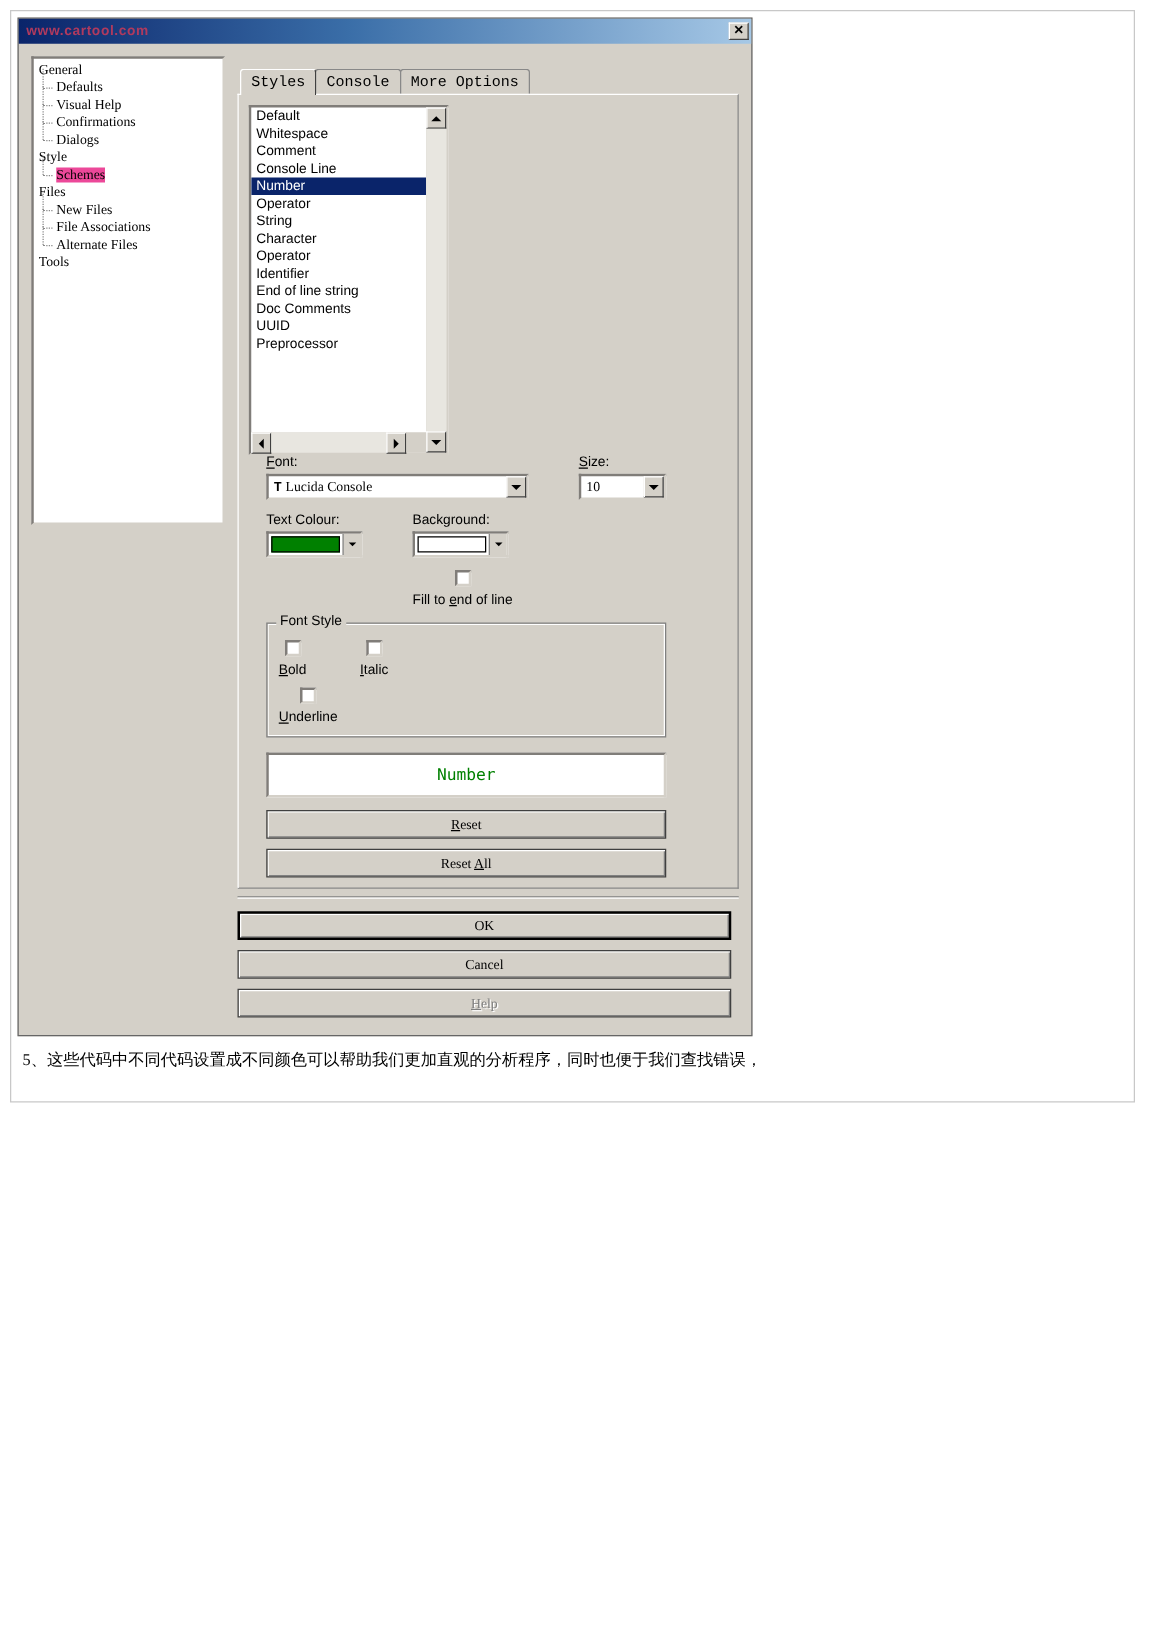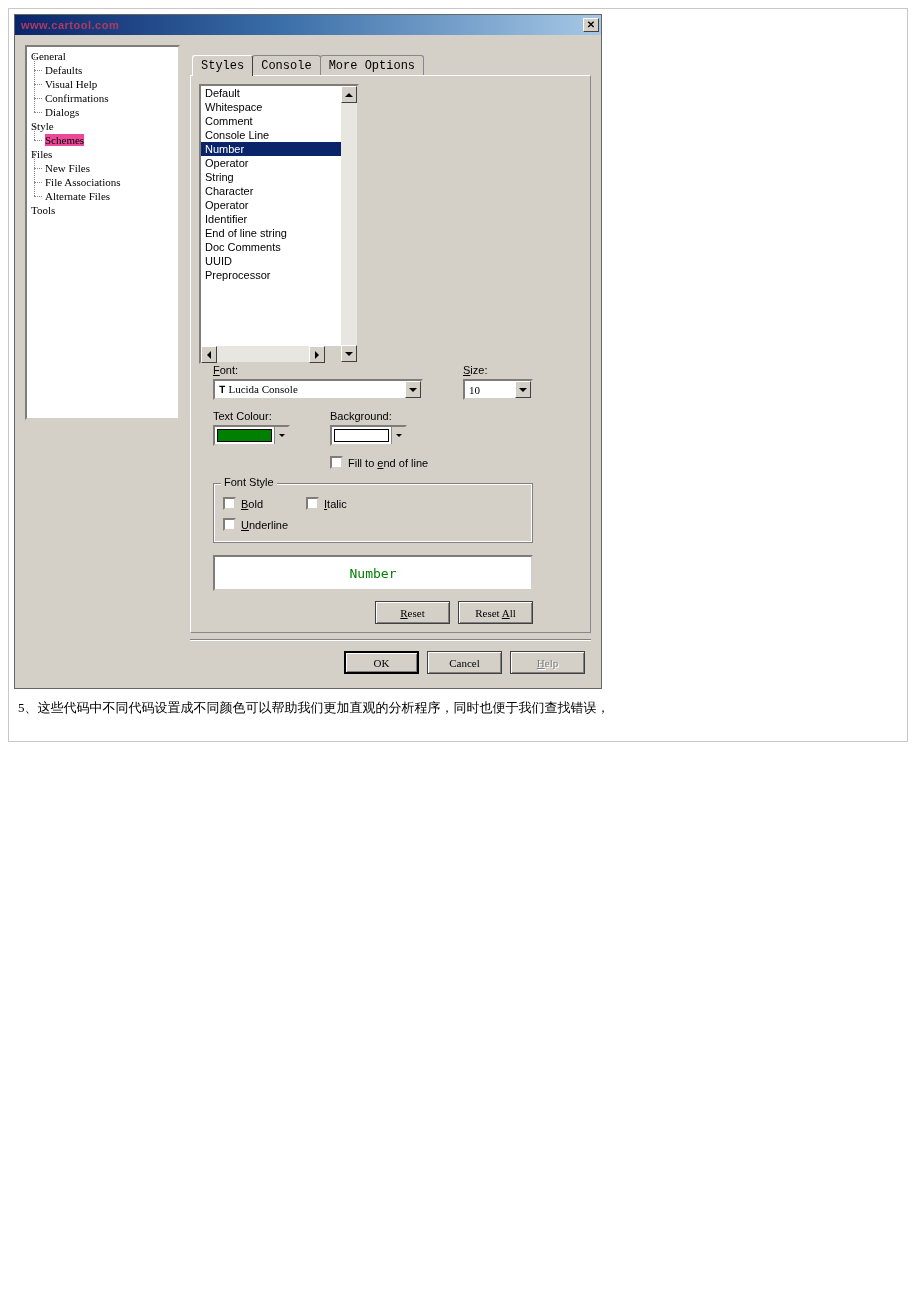--- a/index.html
+++ b/index.html
@@ -233,20 +233,21 @@
     width:0;height:0;
     border-left:3px solid transparent;
     border-right:3px solid transparent;
     border-top:3px solid #000;
   }
   .checkbox {
     display: inline-flex;
     align-items: center;
     gap: 5px;
     cursor: pointer;
+    flex-direction: column;
   }
   .checkbox-box {
     width: 13px; height: 13px;
     background: #fff;
     border: 2px inset #d4d0c8;
   }
   .groupbox-frame {
     position: relative;
     margin-top: 12px;
   }
@@ -291,20 +292,21 @@
   }
   .btn.default {
     border: 2px solid #000;
     box-shadow: inset 1px 1px #fff, inset -1px -1px #808080;
   }
   .btn.disabled { color: #808080; text-shadow: 1px 1px #fff; }
   .button-row {
     display: flex;
     gap: 8px;
     justify-content: flex-end;
+    flex-direction: column;
   }
   .hr {
     border: none;
     border-top: 1px solid #808080;
     border-bottom: 1px solid #fff;
     margin: 6px 0;
   }
   .u { text-decoration: underline; }
   .caption {
     font-family: "SimSun", "Microsoft YaHei", serif;

